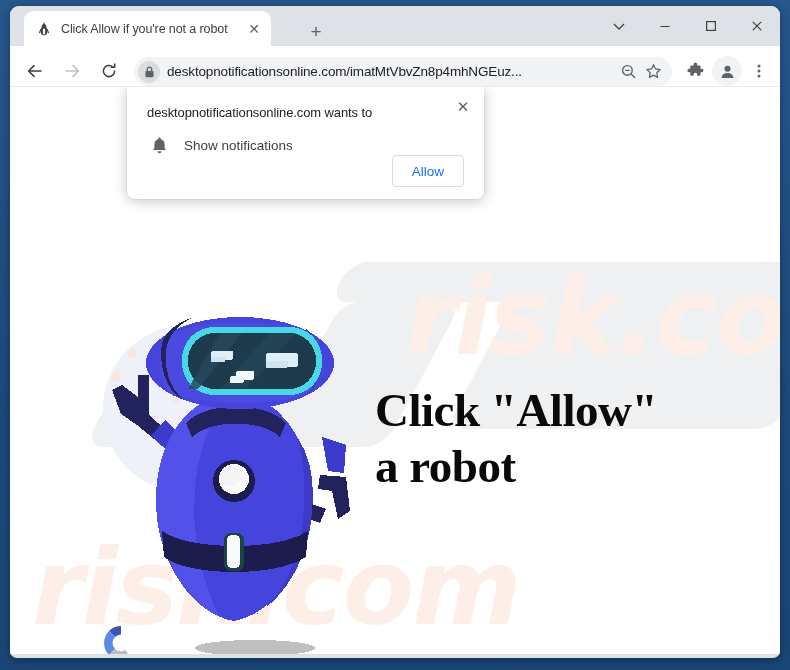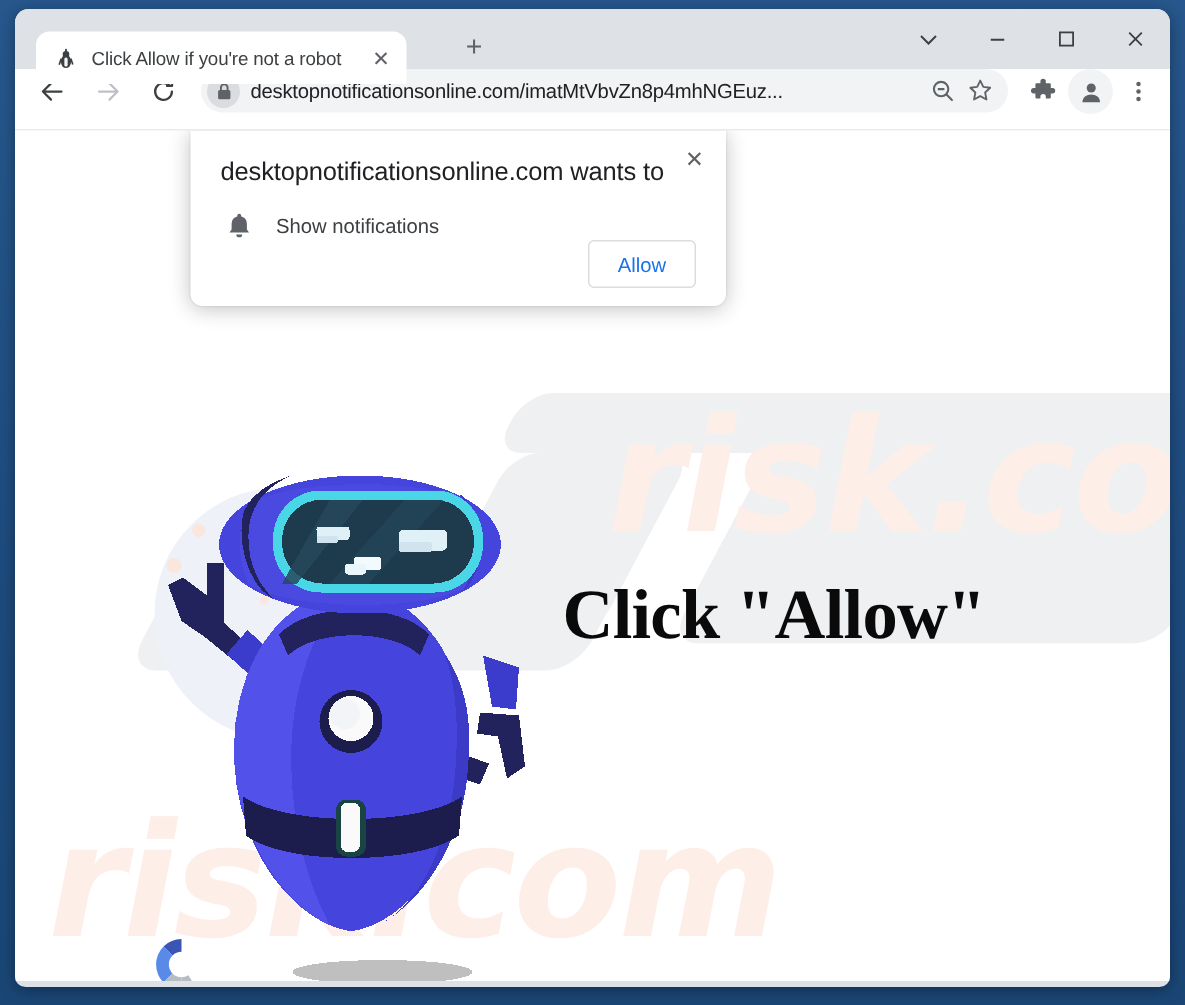--- a/index.html
+++ b/index.html
@@ -28,21 +28,21 @@
   }
 
   
   #tab-strip {
     position: relative;
     height: 40px;
     background: #dee1e6;
   }
   #tab {
     position: absolute;
-    left: 14px; top: 15px;
+    left: 14px; top: 5px;
     width: 247px; height: 35px;
     background: #ffffff;
     border-radius: 9px 9px 0 0;
     display: flex; align-items: center;
     padding: 0 8px 0 12px;
   }
   #tab-favicon {
     width: 16px; height: 16px;
     flex: 0 0 16px;
     position: relative;
@@ -80,21 +80,21 @@
     width: 46px; height: 40px;
     display: flex; align-items: center; justify-content: center;
     color: #3c4043;
   }
   .wc-btn svg { display: block; }
 
   
   #toolbar {
     height: 41px;
     background: #ffffff;
-    display: flex; align-items: flex-start;
+    display: flex; align-items: flex-end;
     padding: 0 6px 0 10px;
     border-bottom: 1px solid #e8eaed;
   }
   .nav-btn {
     width: 30px; height: 30px;
     display: flex; align-items: center; justify-content: center;
     border-radius: 50%;
     flex: 0 0 30px;
     margin-right: 7px;
   }
@@ -262,21 +262,21 @@
     padding: 18px 20px 12px 20px;
   }
   #perm-close {
     position: absolute;
     right: 11px; top: 9px;
     width: 20px; height: 20px;
     display: flex; align-items: center; justify-content: center;
     color: #5f6368; font-size: 15px; line-height: 1;
   }
   #perm-title {
-    font-size: 17px;
+    font-size: 13px;
     color: #202124;
     letter-spacing: -0.1px;
     margin-bottom: 15px;
     padding-right: 16px;
   }
   #perm-row { display: flex; align-items: center; padding-left: 2px; }
   #bell-icon { width: 20px; height: 20px; flex: 0 0 20px; margin-right: 15px; display:flex; align-items:center; justify-content:center; }
   #perm-row-label { font-size: 13.5px; color: #3c4043; }
   #perm-actions { display: flex; justify-content: flex-end; gap: 9px; }
   .perm-btn {
@@ -480,20 +480,21 @@
           <rect x="141" y="42" width="14" height="5" rx="1" fill="#cfe4ee"></rect>
           <rect x="196" y="38" width="32" height="14" rx="3" fill="#dff0f7"></rect>
           <rect x="196" y="46" width="22" height="7" rx="2" fill="#cfe4ee"></rect>
           <rect x="166" y="56" width="18" height="9" rx="2" fill="#f2fafd"></rect>
           <rect x="160" y="61" width="14" height="7" rx="2" fill="#eaf6fb"></rect>
         </svg>
       </div>
 
       <div id="headline">
         <span class="ln">Click "Allow"</span>
+        <span class="ln">a robot</span>
       </div>
 
       <div id="brand">
         <div id="brand-logo">
           <svg width="42" height="42" viewBox="0 0 42 42">
             <path d="M21 4a17 17 0 0 0-12 5l6 6a8.6 8.6 0 0 1 6-2.5z" fill="#3b55b5"></path>
             <path d="M9 9A17 17 0 0 0 9 33l6-6a8.6 8.6 0 0 1 0-12z" fill="#5a8ae8"></path>
             <path d="M9 33a17 17 0 0 0 12 5v-8.5a8.6 8.6 0 0 1-6-2.5z" fill="#b7bbc2"></path>
             <path d="M21 38a17 17 0 0 0 9-2.6l-4.4-7.3a8.6 8.6 0 0 1-4.6 1.4z" fill="#b7bbc2"></path>
           </svg>

